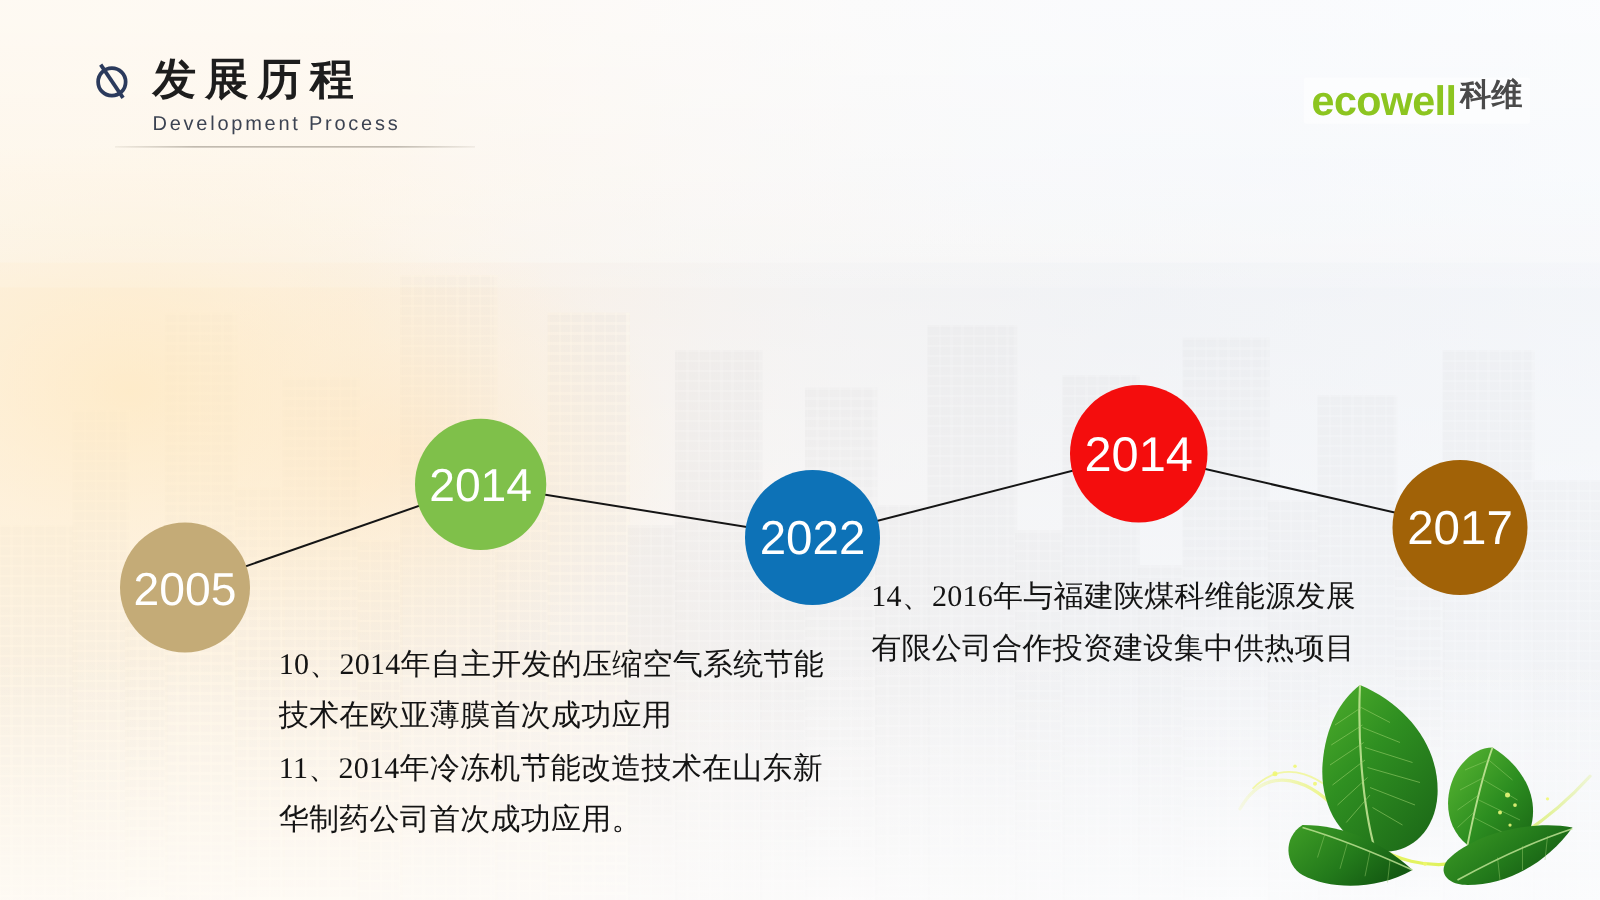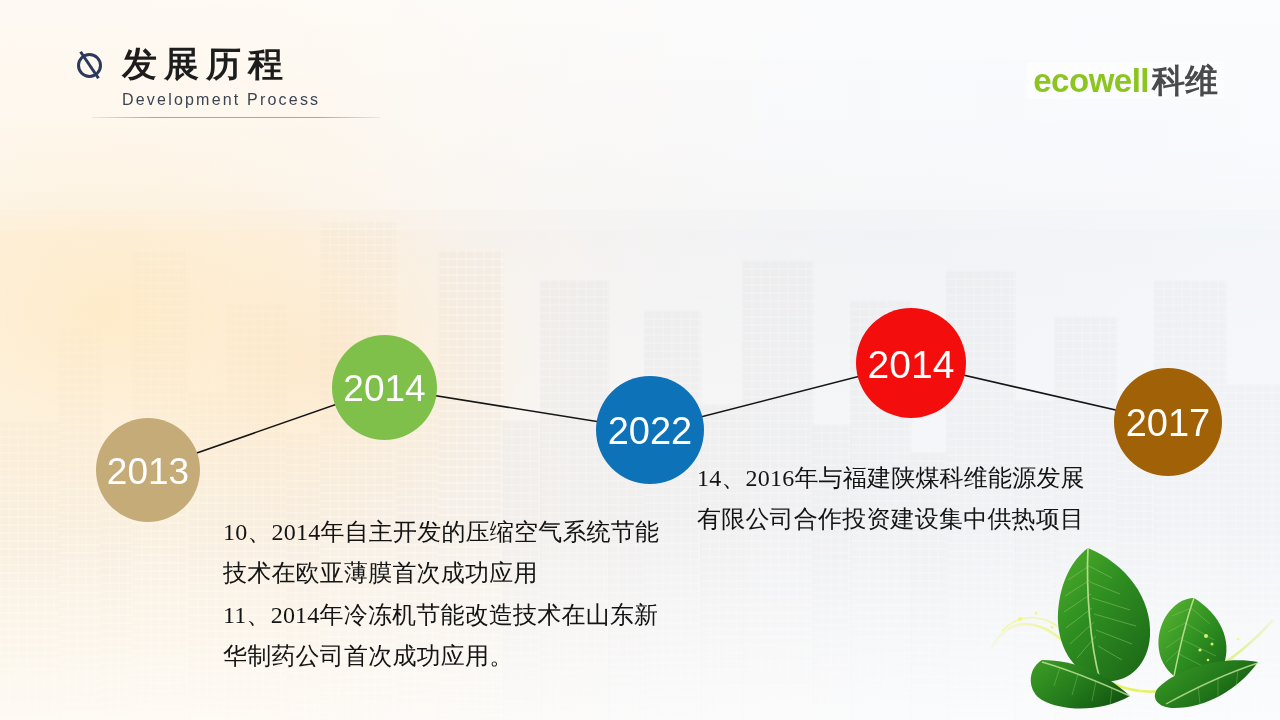--- a/index.html
+++ b/index.html
@@ -176,21 +176,21 @@
     border-radius: 2px;
   }
   .logo-eco {
     font-size: 33px;
     font-weight: bold;
     color: #8cc520;
     letter-spacing: -0.5px;
     line-height: 1;
   }
   .logo-cn {
-    font-size: 33px;
+    font-size: 25px;
     font-weight: bold;
     color: #4a4a4a;
     margin-left: 3px;
     line-height: 1;
     letter-spacing: 0px;
   }
 
   
   .timeline-svg {
     position: absolute;
@@ -287,21 +287,21 @@
 
   <svg class="timeline-svg" viewBox="0 0 1280 720">
       <line x1="148" y1="470" x2="384.5" y2="387.5" stroke="#151515" stroke-width="1.6"></line>
       <line x1="384.5" y1="387.5" x2="650" y2="430" stroke="#151515" stroke-width="1.6"></line>
       <line x1="650" y1="430" x2="911" y2="363" stroke="#151515" stroke-width="1.6"></line>
       <line x1="911" y1="363" x2="1168" y2="422" stroke="#151515" stroke-width="1.6"></line>
     </svg>
 
   <div id="nodes">
       <div class="node" style="left: 96px; top: 418px; width: 104px; height: 104px; background: rgb(196, 171, 119); font-size: 37px;">
-        <span>2013</span>
+        <span>2005</span>
       </div>
       <div class="node" style="left: 332px; top: 335px; width: 105px; height: 105px; background: rgb(127, 192, 74); font-size: 37px;">
         <span>2014</span>
       </div>
       <div class="node" style="left: 596px; top: 376px; width: 108px; height: 108px; background: rgb(13, 114, 183); font-size: 38px;">
         <span>2022</span>
       </div>
       <div class="node" style="left: 856px; top: 308px; width: 110px; height: 110px; background: rgb(244, 13, 13); font-size: 39px;">
         <span>2014</span>
       </div>

